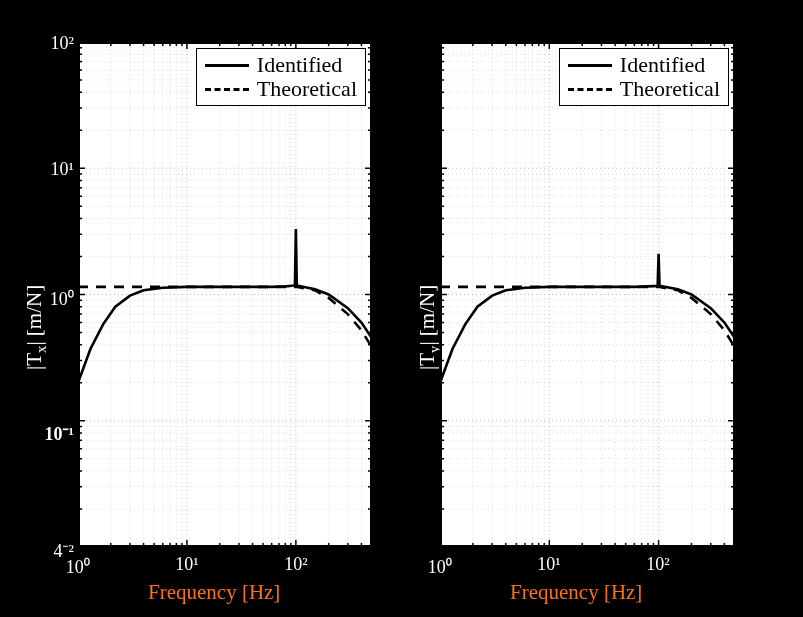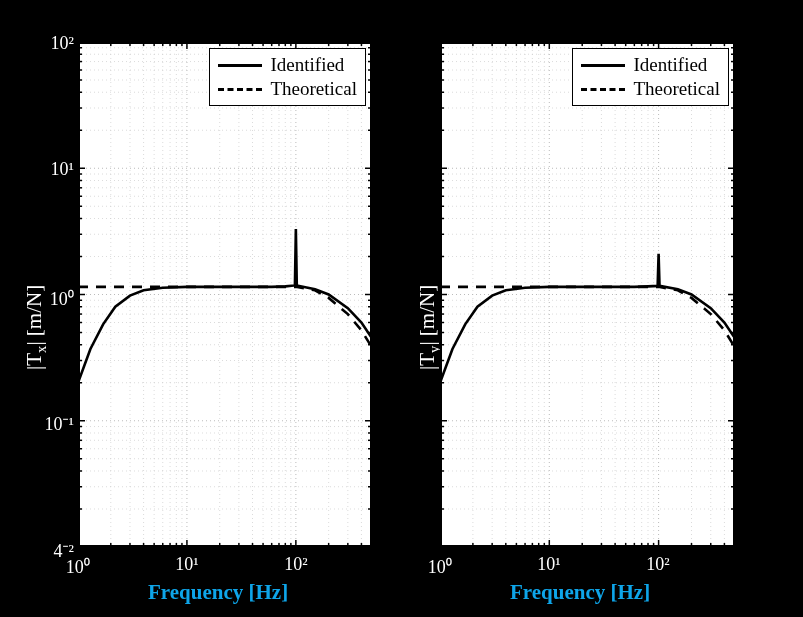--- a/index.html
+++ b/index.html
@@ -29,24 +29,23 @@
     font-size: 21px;
     transform: rotate(-90deg);
     transform-origin: left top;
     white-space: nowrap;
   }
   .ylabel-left { left: 22px; top: 370px; }
   .ylabel-right { left: 415px; top: 370px; }
 
   .xlabel {
     position: absolute;
-    color: #0ea5e9;
+    color: #f97316;
     font-size: 21px;
     white-space: nowrap;
-    font-weight: bold;
   }
   .xlabel-left { left: 148px; top: 580px; }
   .xlabel-right { left: 510px; top: 580px; }
 
   .ytick {
     position: absolute;
     color: #fff;
     font-size: 18px;
     text-align: right;
     width: 46px;
@@ -58,21 +57,21 @@
     text-align: center;
     transform: translateX(-50%);
   }
 
   .legend {
     position: absolute;
     right: 6px; top: 6px;
     background: #fff;
     border: 1.5px solid #000;
     padding: 4px 8px 4px 8px;
-    font-size: 19px;
+    font-size: 22px;
   }
   .legend-row {
     display: flex; align-items: center; height: 24px;
   }
   .legend-swatch {
     width: 44px; height: 0; border-top-width: 3px; border-top-color: #000;
     margin-right: 8px;
   }
   .swatch-solid { border-top-style: solid; }
   .swatch-dashed { border-top-style: dashed; }
@@ -90,21 +89,21 @@
 </head>
 <body>
 
 <div class="ylabel ylabel-left">|T<span class="sub">x</span>| [m/N]</div>
 <div class="ylabel ylabel-right">|T<span class="sub">y</span>| [m/N]</div>
 
 <div class="xlabel xlabel-left">Frequency [Hz]</div>
 <div class="xlabel xlabel-right">Frequency [Hz]</div>
 
 <div class="ytick" style="left:28px; top:538px;">4⁻²</div>
-<div class="ytick" style="left:28px; top:411px;">10⁻¹</div>
+<div class="ytick" style="left:28px; top:421px;font-weight:bold;">10⁻¹</div>
 <div class="ytick" style="left:28px; top:286px;">10⁰</div>
 <div class="ytick" style="left:28px; top:159px;">10¹</div>
 <div class="ytick" style="left:28px; top:33px;">10²</div>
 
 <div class="xtick" style="left:78px; top:554px;">10⁰</div>
 <div class="xtick" style="left:187px; top:554px;">10¹</div>
 <div class="xtick" style="left:296px; top:554px;">10²</div>
 
 <div class="xtick" style="left:440px; top:554px;">10⁰</div>
 <div class="xtick" style="left:549px; top:554px;">10¹</div>

